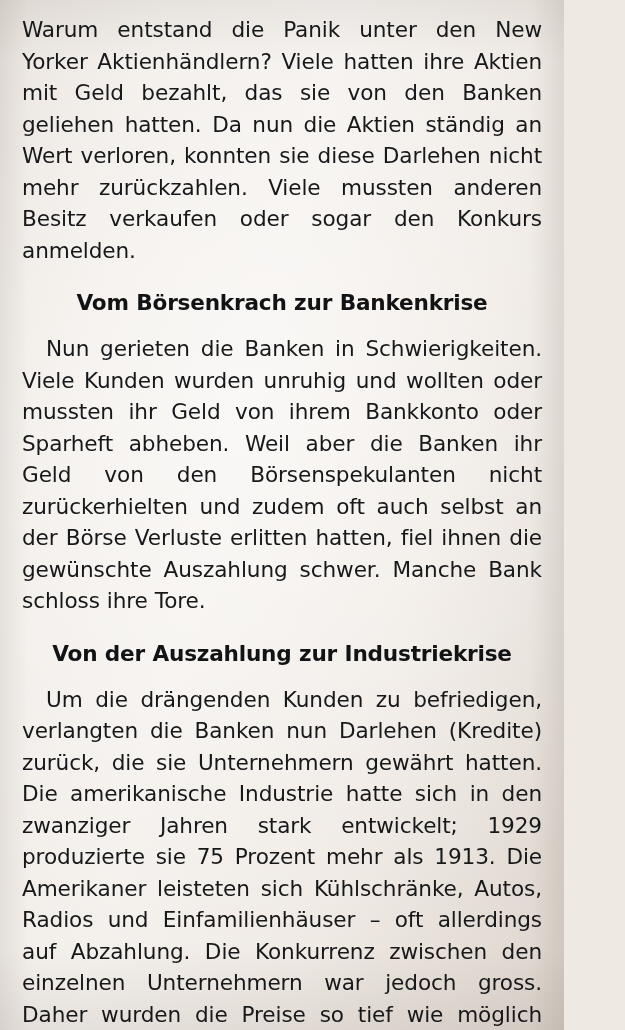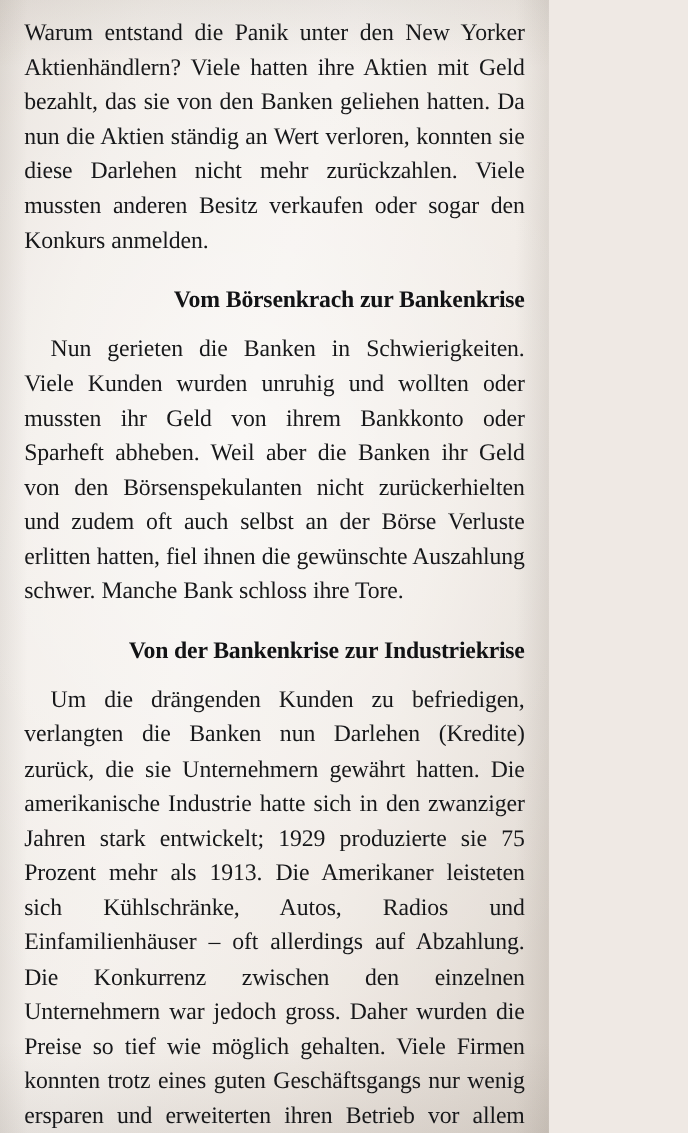--- a/index.html
+++ b/index.html
@@ -9,28 +9,27 @@
   body {
     width: 625px;
     height: 1030px;
     background: #efe9e4;
     font-family: "DejaVu Sans", sans-serif;
     overflow: hidden;
   }
   
   .page {
     position: relative;
-    width: 499px;
+    width: 564px;
     height: 1030px;
     box-sizing: border-box;
     padding: 14px 22px 10px 22px;
     background:
       radial-gradient(ellipse 120% 80% at 45% 40%, rgba(255,255,255,0.55) 0%, rgba(255,255,255,0.0) 70%),
       linear-gradient(105deg, #e8e2dc 0%, #f1ece7 18%, #f4f0ec 42%, #efe9e3 68%, #e4ddd6 88%, #ddd5cd 100%);
-    font-family: Liberation Serif, serif;
   }
   .page::after {
     content: "";
     position: absolute;
     left: 0; top: 0; right: 0; bottom: 0;
     pointer-events: none;
     background:
       linear-gradient(to bottom, rgba(120,110,100,0.10) 0%, rgba(120,110,100,0.0) 6%, rgba(120,110,100,0.0) 92%, rgba(120,110,100,0.12) 100%),
       linear-gradient(to right, rgba(130,120,110,0.13) 0%, rgba(130,120,110,0.0) 5%, rgba(130,120,110,0.0) 94%, rgba(130,120,110,0.16) 100%);
   }
@@ -51,36 +50,36 @@
   .indent-first {
     text-indent: 24px;
   }
   h3.heading {
     margin: 22px 0 0 0;
     font-size: 21.6px;
     line-height: 30px;
     font-weight: bold;
     letter-spacing: -0.2px;
     color: #121315;
-    text-align: right;
+    text-align: center;
   }
   h3.heading + p.para {
     margin-top: 15px;
   }
 </style>
 </head>
 <body>
 
 <div class="page">
   <div class="text-block">
 
     <p class="para">Warum entstand die Panik unter den New Yorker Aktienhändlern? Viele hatten ihre Aktien mit Geld bezahlt, das sie von den Banken geliehen hatten. Da nun die Aktien ständig an Wert verloren, konnten sie diese Darlehen nicht mehr zurückzahlen. Viele mussten anderen Besitz verkaufen oder sogar den Konkurs anmelden.</p>
 
     <h3 class="heading">Vom Börsenkrach zur Bankenkrise</h3>
 
     <p class="para indent-first">Nun gerieten die Banken in Schwierigkeiten. Viele Kunden wurden unruhig und wollten oder mussten ihr Geld von ihrem Bankkonto oder Sparheft abheben. Weil aber die Banken ihr Geld von den Börsenspekulanten nicht zurückerhielten und zudem oft auch selbst an der Börse Verluste erlitten hatten, fiel ihnen die gewünschte Auszahlung schwer. Manche Bank schloss ihre Tore.</p>
 
-    <h3 class="heading">Von der Bankenkrise zur Industriekrise</h3>
+    <h3 class="heading">Von der Auszahlung zur Industriekrise</h3>
 
     <p class="para indent-first">Um die drängenden Kunden zu befriedigen, verlangten die Banken nun Darlehen (Kredite) zurück, die sie Unternehmern gewährt hatten. Die amerikanische Industrie hatte sich in den zwanziger Jahren stark entwickelt; 1929 produzierte sie 75 Prozent mehr als 1913. Die Amerikaner leisteten sich Kühlschränke, Autos, Radios und Einfamilienhäuser – oft allerdings auf Abzahlung. Die Konkurrenz zwischen den einzelnen Unternehmern war jedoch gross. Daher wurden die Preise so tief wie möglich gehalten. Viele Firmen konnten trotz eines guten Geschäftsgangs nur wenig ersparen und erweiterten ihren Betrieb vor allem durch Bankkredite. Als die Banken diese nun plötzlich zurückforderten, gerieten sie ebenfalls in Zahlungsschwierigkeiten.</p>
 
   </div>
 </div>
 
 </body></html>

